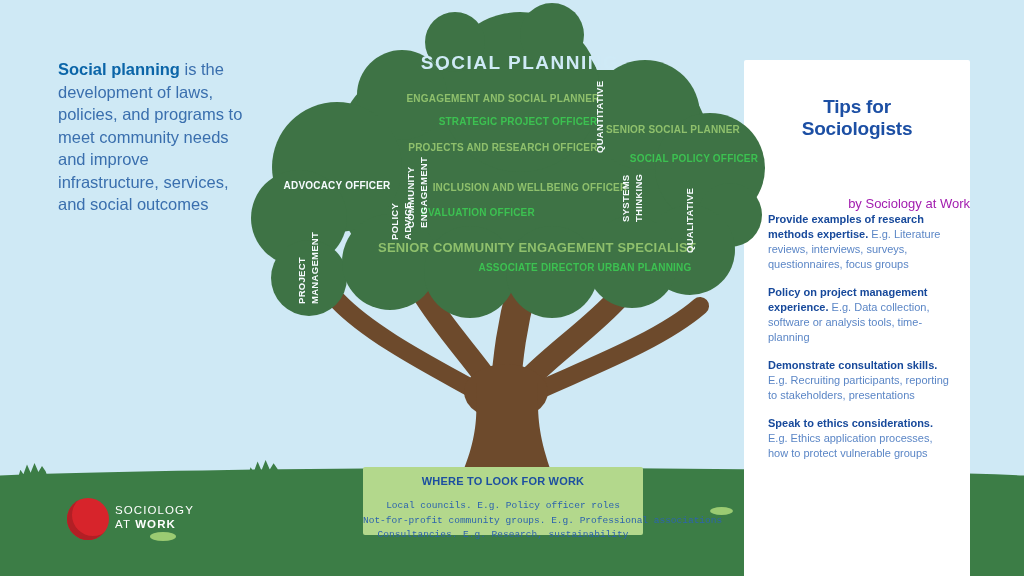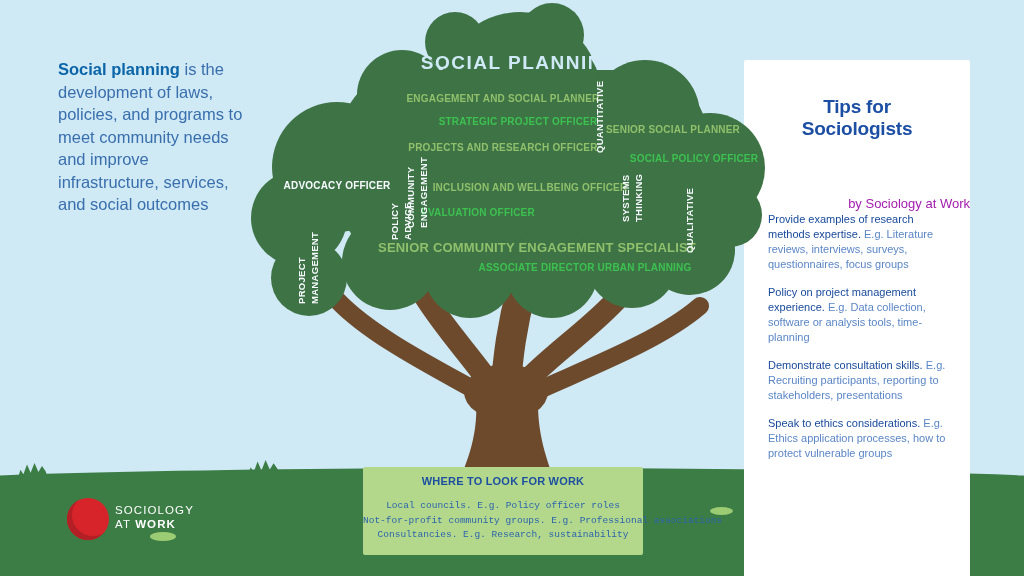--- a/index.html
+++ b/index.html
@@ -43,21 +43,21 @@
   .panel-title .inner{display:inline-block;width:130px;}
   .panel-byline{
     position:absolute;left:0;top:110px;width:226px;text-align:right;
     font-size:13px;color:#a21caf;margin-top:26px;
   }
   .tips{
     position:absolute;left:24px;top:152px;width:184px;
     font-size:11px;line-height:15px;color:#5b86c6;
   }
   .tips p{margin:0 0 13px 0;}
-  .tips b{color:#17499b;font-weight:400;}
+  .tips b{color:#17499b;font-weight:700;}
 
   
   .trunk-svg{position:absolute;left:280px;top:250px;z-index:3;}
 
   
   .cnp{position:absolute;background:#3e7345;border-radius:50%;z-index:4;}
   .blob{position:absolute;background:#3e7345;border-radius:70px;z-index:4;
     left:340px;top:70px;width:368px;height:196px;}
   .c1{left:440px;top:12px;width:160px;height:160px;}
   .c2{left:425px;top:12px;width:60px;height:60px;}
@@ -105,21 +105,21 @@
   }
   .s0{left:295px;top:228px;width:76px;}
   .s1{left:388px;top:166px;width:74px;}
   .s2{left:404px;top:108px;width:120px;}
   .s3{left:593px;top:85px;width:68px;}
   .s4{left:619px;top:164px;width:58px;}
   .s5{left:683px;top:186px;width:67px;}
 
   
   .where-box{
-    position:absolute;left:363px;top:467px;width:280px;height:88px;
+    position:absolute;left:363px;top:467px;width:280px;height:68px;
     background:#b3d88c;border-radius:2px;z-index:5;text-align:center;
   }
   .where-title{
     margin-top:8px;font-size:11px;font-weight:700;color:#1c4fa0;letter-spacing:0.2px;
   }
   .where-items{margin-top:12px;font-size:9.5px;line-height:14.5px;color:#2d64ad;font-family:Liberation Mono, monospace;}
   .where-items div{white-space:nowrap;}
 
   
   .logo-circle{

